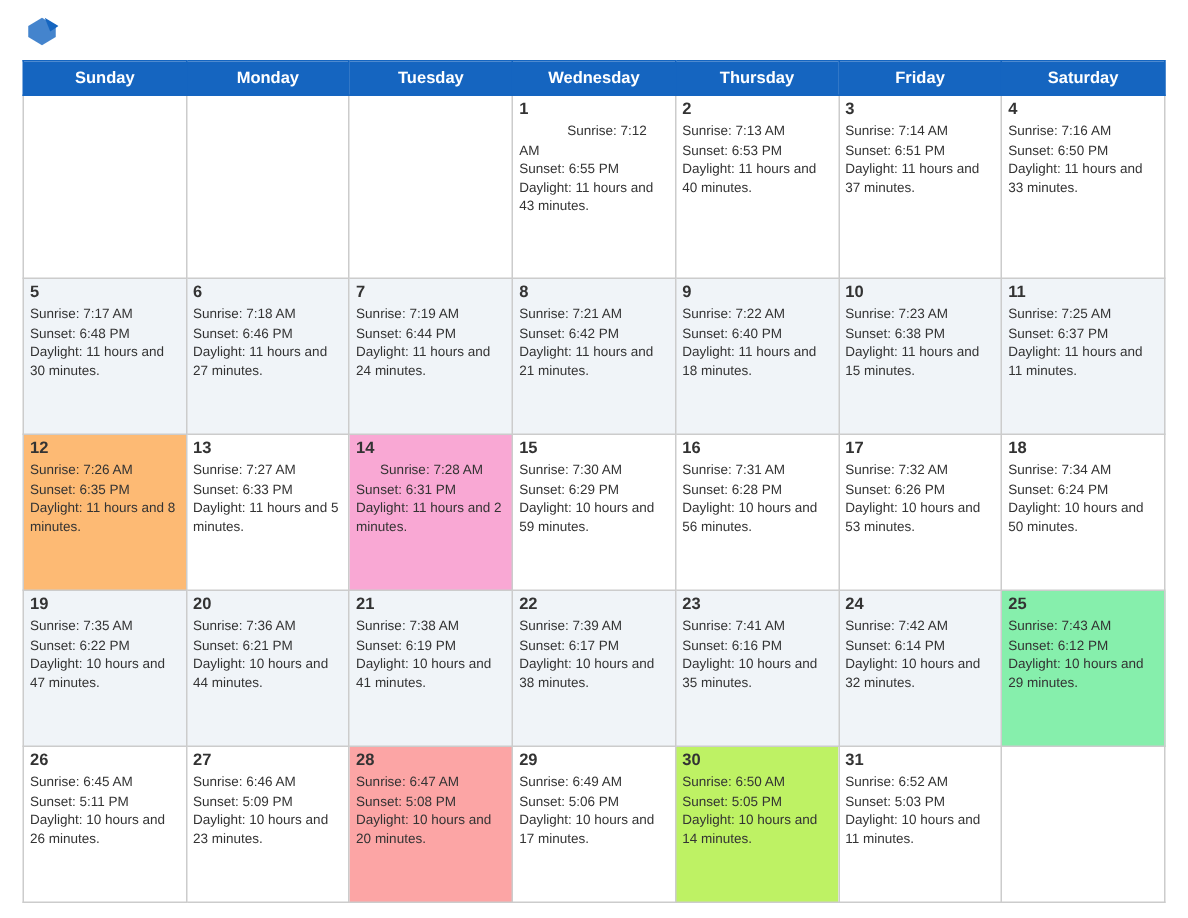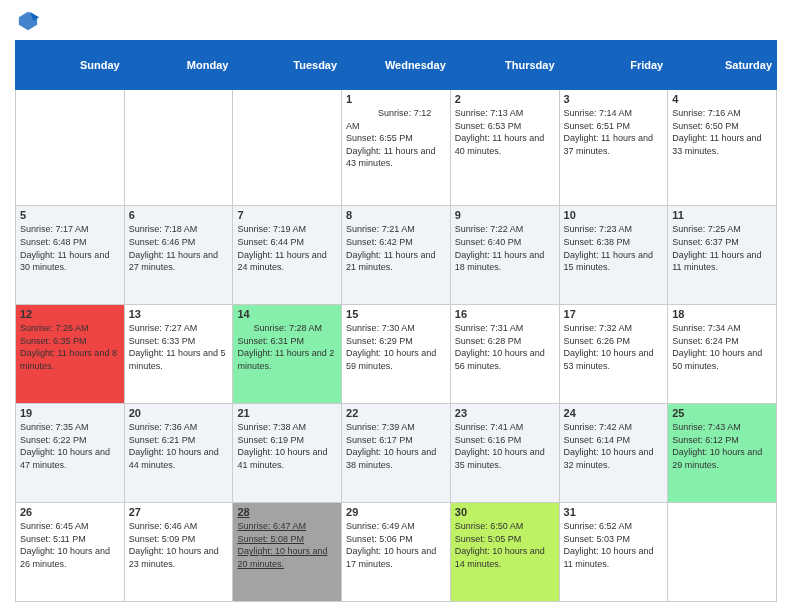--- a/index.html
+++ b/index.html
@@ -56,22 +56,22 @@
       border: 1px solid #ccc;
       border-collapse: collapse;
       width: 100%;
       table-layout: fixed;
     }
     .calendar th {
       background: #1565c0;
       color: #fff;
       font-size: 11px;
       font-weight: bold;
-      padding: 18px 4px;
-      text-align: right;
+      padding: 5px 4px;
+      text-align: center;
       border: 1px solid #1565c0;
     }
     .calendar td {
       vertical-align: top;
       border: 1px solid #ccc;
       padding: 3px 4px;
       font-size: 9.5px;
       color: #333;
       width: calc(100%/7);
     }
@@ -164,27 +164,27 @@
 Sunset: 6:40 PM
 Daylight: 11 hours and 18 minutes.</span></td>
           <td style="background: rgb(240, 244, 248);"><span class="day-num">10</span><span class="day-info" style="white-space: pre-line;">Sunrise: 7:23 AM
 Sunset: 6:38 PM
 Daylight: 11 hours and 15 minutes.</span></td>
           <td style="background: rgb(240, 244, 248);"><span class="day-num">11</span><span class="day-info" style="white-space: pre-line; text-align: center;">Sunrise: 7:25 AM
 Sunset: 6:37 PM
 Daylight: 11 hours and 11 minutes.</span></td>
         </tr>
         <tr>
-          <td style="background: #ef4444;"><span class="day-num">12</span><span class="day-info" style="white-space: pre-line;">Sunrise: 7:26 AM
+          <td style="background: #fdba74;"><span class="day-num">12</span><span class="day-info" style="white-space: pre-line;">Sunrise: 7:26 AM
 Sunset: 6:35 PM
 Daylight: 11 hours and 8 minutes.</span></td>
           <td style="background: rgb(255, 255, 255);"><span class="day-num">13</span><span class="day-info" style="white-space: pre-line; margin-top: 32px;">Sunrise: 7:27 AM
 Sunset: 6:33 PM
 Daylight: 11 hours and 5 minutes.</span></td>
-          <td style="background: #86efac;"><span class="day-num">14</span><span class="day-info" style="white-space: pre-line; margin-left: 16px;">Sunrise: 7:28 AM
+          <td style="background: #f9a8d4;"><span class="day-num">14</span><span class="day-info" style="white-space: pre-line; margin-left: 16px;">Sunrise: 7:28 AM
 Sunset: 6:31 PM
 Daylight: 11 hours and 2 minutes.</span></td>
           <td style="background: rgb(255, 255, 255);"><span class="day-num">15</span><span class="day-info" style="white-space: pre-line;">Sunrise: 7:30 AM
 Sunset: 6:29 PM
 Daylight: 10 hours and 59 minutes.</span></td>
           <td style="background: rgb(255, 255, 255);"><span class="day-num">16</span><span class="day-info" style="white-space: pre-line;">Sunrise: 7:31 AM
 Sunset: 6:28 PM
 Daylight: 10 hours and 56 minutes.</span></td>
           <td style="background: rgb(255, 255, 255);"><span class="day-num">17</span><span class="day-info" style="white-space: pre-line;">Sunrise: 7:32 AM
 Sunset: 6:26 PM
@@ -216,21 +216,21 @@
 Sunset: 6:12 PM
 Daylight: 10 hours and 29 minutes.</span></td>
         </tr>
         <tr>
           <td style="background: rgb(255, 255, 255);"><span class="day-num">26</span><span class="day-info" style="white-space: pre-line; text-align: center;">Sunrise: 6:45 AM
 Sunset: 5:11 PM
 Daylight: 10 hours and 26 minutes.</span></td>
           <td style="background: rgb(255, 255, 255);"><span class="day-num">27</span><span class="day-info" style="white-space: pre-line;">Sunrise: 6:46 AM
 Sunset: 5:09 PM
 Daylight: 10 hours and 23 minutes.</span></td>
-          <td style="background: #a3a3a3; text-decoration: underline;"><span class="day-num">28</span><span class="day-info" style="white-space: pre-line;">Sunrise: 6:47 AM
+          <td style="background: #fca5a5;"><span class="day-num">28</span><span class="day-info" style="white-space: pre-line;">Sunrise: 6:47 AM
 Sunset: 5:08 PM
 Daylight: 10 hours and 20 minutes.</span></td>
           <td style="background: rgb(255, 255, 255);"><span class="day-num">29</span><span class="day-info" style="white-space: pre-line;">Sunrise: 6:49 AM
 Sunset: 5:06 PM
 Daylight: 10 hours and 17 minutes.</span></td>
           <td style="background: #bef264;"><span class="day-num">30</span><span class="day-info" style="white-space: pre-line;">Sunrise: 6:50 AM
 Sunset: 5:05 PM
 Daylight: 10 hours and 14 minutes.</span></td>
           <td style="background: rgb(255, 255, 255);"><span class="day-num">31</span><span class="day-info" style="white-space: pre-line;">Sunrise: 6:52 AM
 Sunset: 5:03 PM

